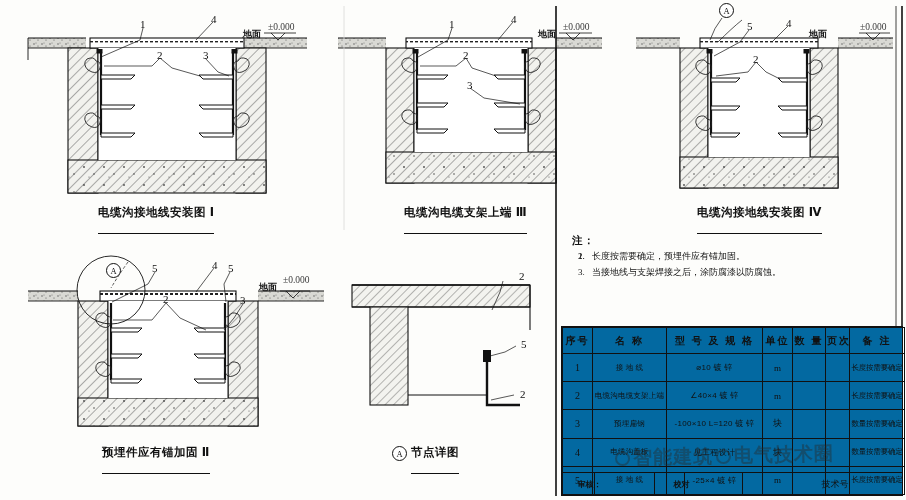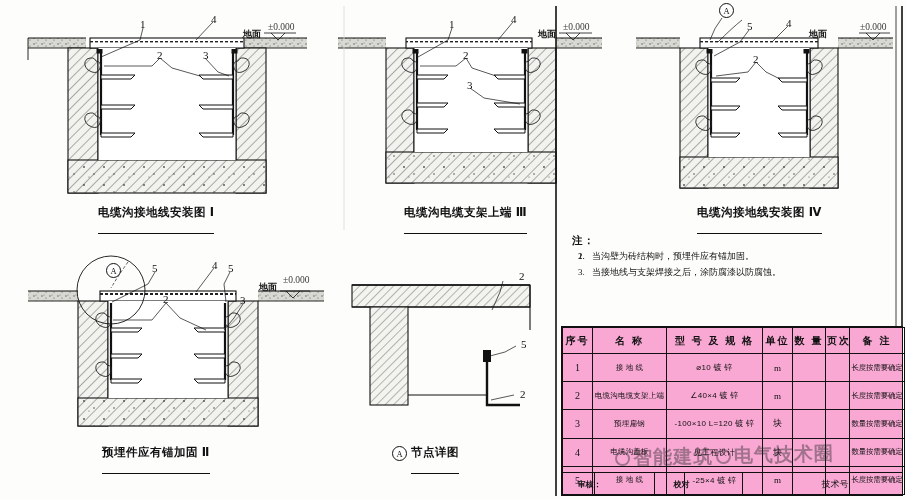--- a/index.html
+++ b/index.html
@@ -81,21 +81,21 @@
     position: absolute; left: 2px; top: 0;
     font-family: "Liberation Serif", serif;
   }
 
   
   #mat-table {
     position: absolute;
     left: 561px; top: 326px;
     width: 342px; height: 170px;
     border: 1.6px solid #101010;
-    background: #f9a8d4;
+    background: #0369a1;
     border-collapse: collapse;
   }
   #mat-table table {
     width: 100%; height: 100%;
     border-collapse: collapse;
     table-layout: fixed;
   }
   #mat-table th, #mat-table td {
     border: 1px solid #111;
     font-size: 8px;
@@ -460,21 +460,21 @@
   <span class="num" style="left:519px; top:270px;">2</span>
   <span class="num" style="left:521px; top:338px;">5</span>
   <span class="num" style="left:520px; top:388px;">2</span>
   <div class="circ-ref" style="left:392px; top:446px;">A</div>
   <span class="caption" style="left:411px; top:445px;">节点详图</span>
 
   <div id="notes">
     <div class="notes-title">注：</div>
     <ol>
       <li><span class="n">1.</span></li>
-      <li><span class="n">2.</span><span>当沟壁为砖结构时，预埋件应有锚加固。</span></li>
+      <li><span class="n">2.</span><span>长度按需要确定，预埋件应有锚加固。</span></li>
       <li><span class="n">3.</span><span>当接地线与支架焊接之后，涂防腐漆以防腐蚀。</span></li>
     </ol>
   </div>
 
   <div id="mat-table">
     <table>
       <colgroup>
         <col style="width:30px">
           <col style="width:74px">
           <col style="width:96px">

